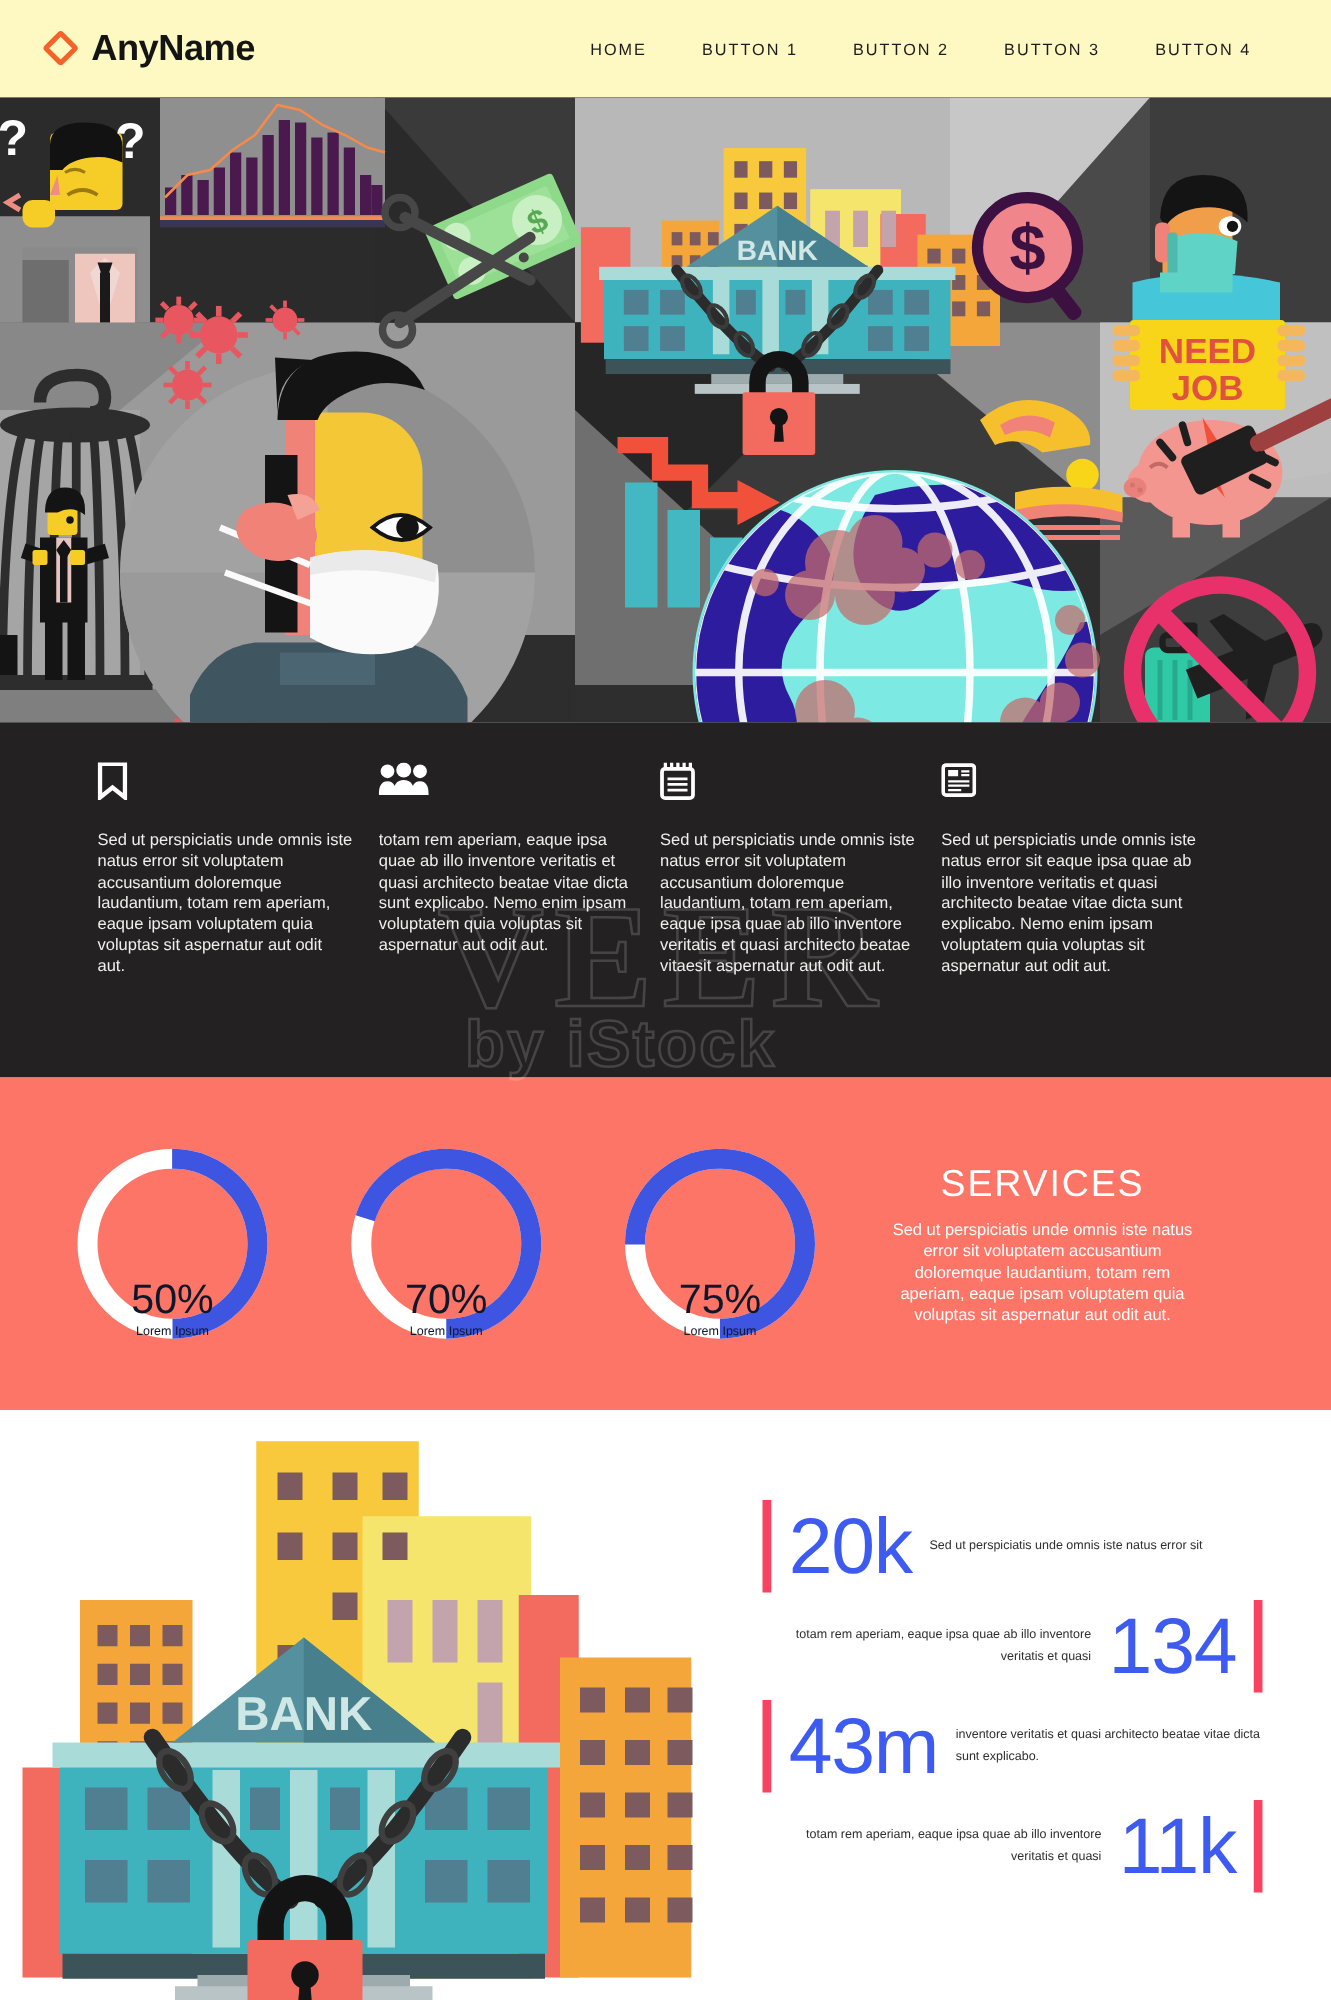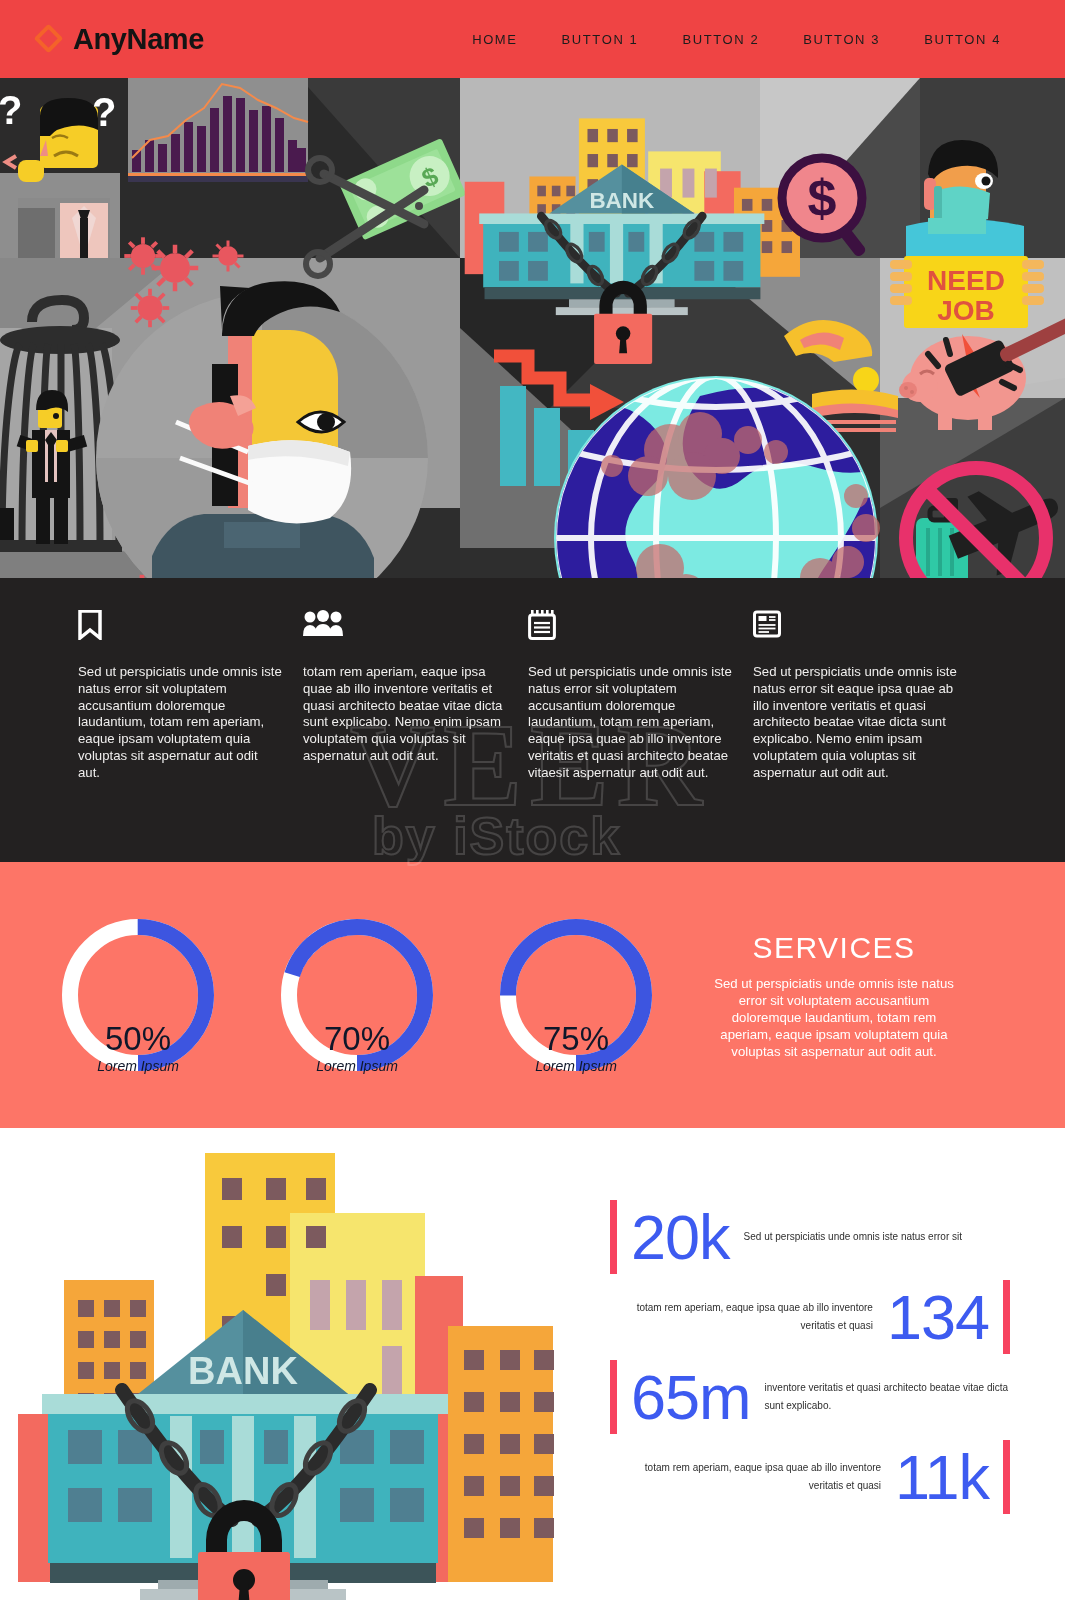--- a/index.html
+++ b/index.html
@@ -7,21 +7,21 @@
   html, body {
     width: 1065px;
     background: #ffffff;
     font-family: "Liberation Sans", "DejaVu Sans", sans-serif;
   }
   body { width: 1065px; height: 1600px; overflow: hidden; position: relative; }
 
   
   .header {
     height: 78px; width: 1065px;
-    background: #ef4444;
+    background: #fef9c3;
     display: flex; align-items: center;
     position: relative;
   }
   .brand { display: flex; align-items: center; margin-left: 34px; gap: 9px; }
   .brand-diamond { width: 30px; height: 30px; position: relative; }
   .brand-diamond .dm {
     position: absolute; left: 4px; top: 4px; width: 21px; height: 21px;
     border: 4.5px solid #f4622a; transform: rotate(45deg); border-radius: 3px;
   }
   .brand-name {
@@ -68,21 +68,21 @@
     position: relative; display: flex; align-items: center;
   }
   .donuts { display: flex; margin-left: 58px; gap: 59px; }
   .donut { width: 160px; height: 160px; position: relative; }
   .donut svg { display: block; }
   .donut-center {
     position: absolute; inset: 0; display: flex; flex-direction: column;
     align-items: center; justify-content: flex-end; color: #0f172a;
   }
   .donut-pct { font-size: 33px; line-height: 36px; font-weight: 300; }
-  .donut-label { font-size: 14px; line-height: 18px; font-style: italic; }
+  .donut-label { font-size: 10px; line-height: 18px; }
 
   .services-copy { margin-left: 54px; width: 248px; text-align: center; }
   .services-title {
     color: #ffffff; font-size: 30px; letter-spacing: 1.5px; font-weight: 300;
     margin-bottom: 10px; font-family: "Liberation Sans", sans-serif;
   }
   .services-text { color: #ffffff; font-size: 13.2px; line-height: 17px; }
 
   
   .bottom {
@@ -845,21 +845,21 @@
     </div>
 
     <div class="stat-row rtl">
       <div class="stat-desc">totam rem aperiam, eaque ipsa quae ab illo inventore veritatis et quasi</div>
       <div class="stat-num">134</div>
       <div class="stat-bar"></div>
     </div>
 
     <div class="stat-row ltr">
       <div class="stat-bar"></div>
-      <div class="stat-num">65m</div>
+      <div class="stat-num">43m</div>
       <div class="stat-desc">inventore veritatis et quasi architecto beatae vitae dicta sunt explicabo.</div>
     </div>
 
     <div class="stat-row rtl">
       <div class="stat-desc">totam rem aperiam, eaque ipsa quae ab illo inventore veritatis et quasi</div>
       <div class="stat-num">11k</div>
       <div class="stat-bar"></div>
     </div>
   </div>
 </div>

